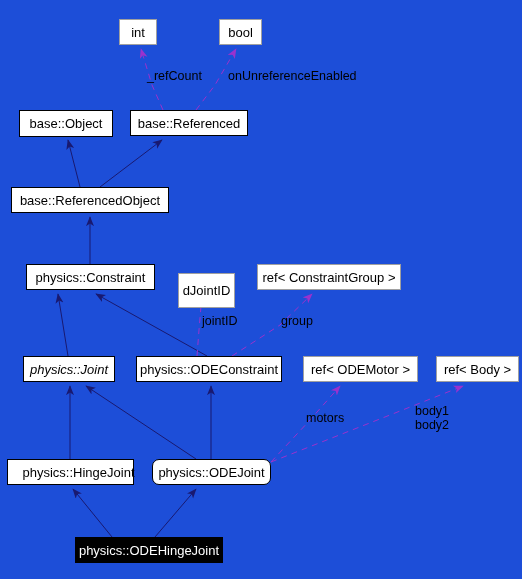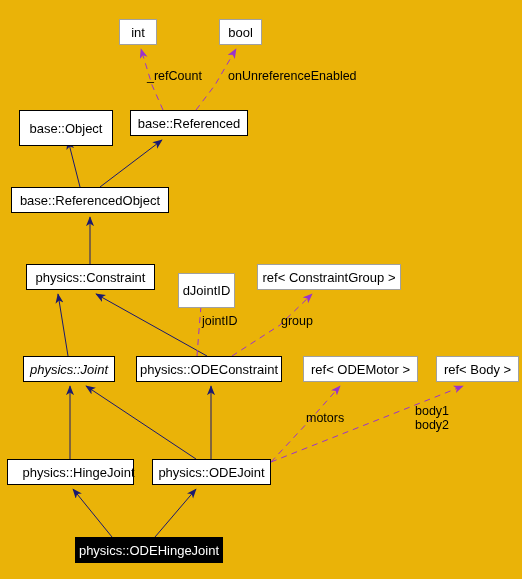--- a/index.html
+++ b/index.html
@@ -4,21 +4,21 @@
 <style>
   html, body {
     margin: 0;
     padding: 0;
     background: #ffffff;
   }
   #diagram {
     position: relative;
     width: 522px;
     height: 579px;
-    background: #eab308;
+    background: #1d4ed8;
     font-family: "Liberation Sans", sans-serif;
     overflow: hidden;
     text-align: center;
   }
   #edges {
     position: absolute;
     left: 0;
     top: 0;
     width: 522px;
     height: 579px;
@@ -90,21 +90,21 @@
       </g>
   </svg>
 
   <div id="node-layer">
       <div class="node ref" style="left: 119px; top: 19px; width: 38px; height: 26px;">
         <span>int</span>
       </div>
       <div class="node ref" style="left: 219px; top: 19px; width: 43px; height: 26px;">
         <span>bool</span>
       </div>
-      <div class="node" style="left: 19px; top: 110px; width: 94px; height: 36px;">
+      <div class="node" style="left: 19px; top: 110px; width: 94px; height: 27px;">
         <span>base::Object</span>
       </div>
       <div class="node" style="left: 130px; top: 110px; width: 118px; height: 26px;">
         <span>base::Referenced</span>
       </div>
       <div class="node" style="left: 11px; top: 187px; width: 158px; height: 26px;">
         <span>base::ReferencedObject</span>
       </div>
       <div class="node" style="left: 26px; top: 264px; width: 129px; height: 26px;">
         <span>physics::Constraint</span>
@@ -123,21 +123,21 @@
       </div>
       <div class="node ref" style="left: 303px; top: 356px; width: 115px; height: 26px;">
         <span>ref&lt; ODEMotor &gt;</span>
       </div>
       <div class="node ref" style="left: 436px; top: 356px; width: 83px; height: 26px;">
         <span>ref&lt; Body &gt;</span>
       </div>
       <div class="node" style="left: 7px; top: 459px; width: 127px; height: 26px; padding-left: 16px;">
         <span>physics::HingeJoint</span>
       </div>
-      <div class="node" style="left: 152px; top: 459px; width: 119px; height: 26px;">
+      <div class="node" style="left: 152px; top: 459px; width: 119px; height: 26px; border-radius: 7px;">
         <span>physics::ODEJoint</span>
       </div>
       <div class="node current" style="left: 75px; top: 537px; width: 148px; height: 26px;">
         <span>physics::ODEHingeJoint</span>
       </div>
     </div>
   <div id="label-layer">
       <div class="edge-label" style="left: 147px; top: 70px;">_refCount</div>
       <div class="edge-label" style="left: 228px; top: 70px;">onUnreferenceEnabled</div>
       <div class="edge-label" style="left: 202px; top: 315px;">jointID</div>

